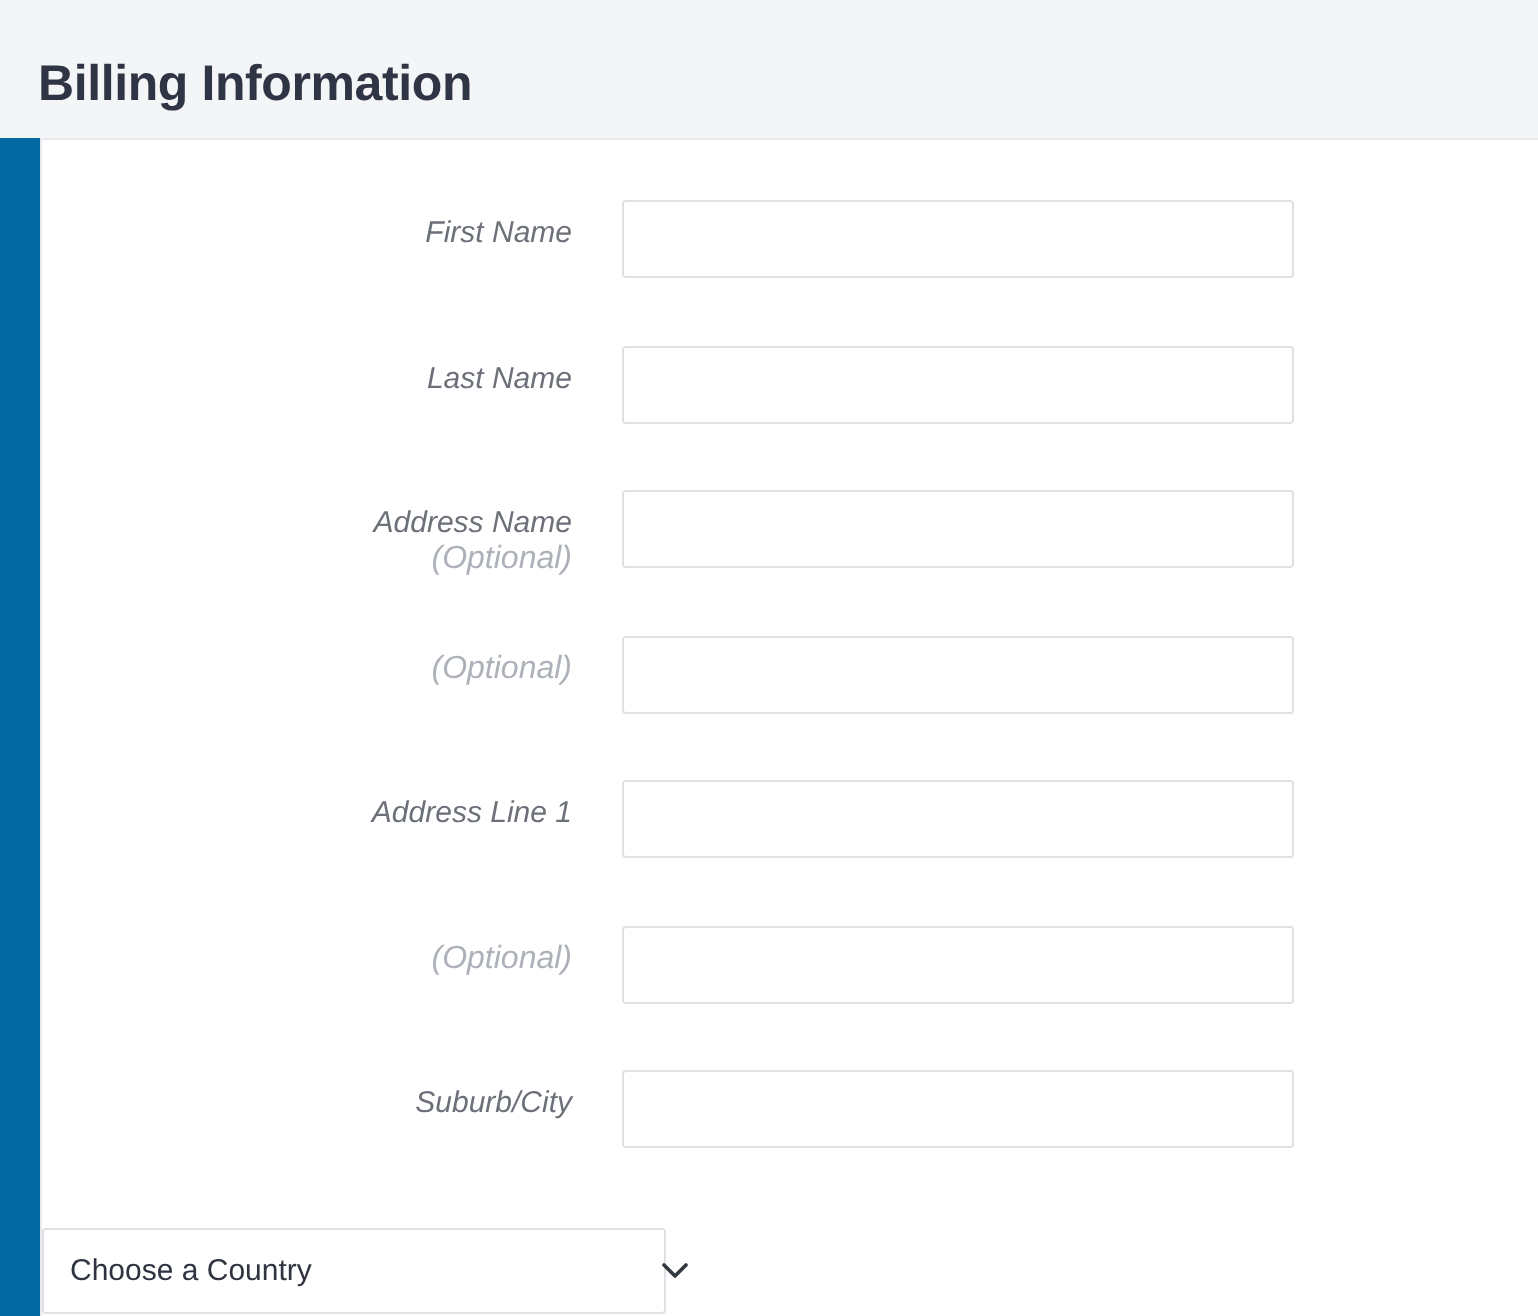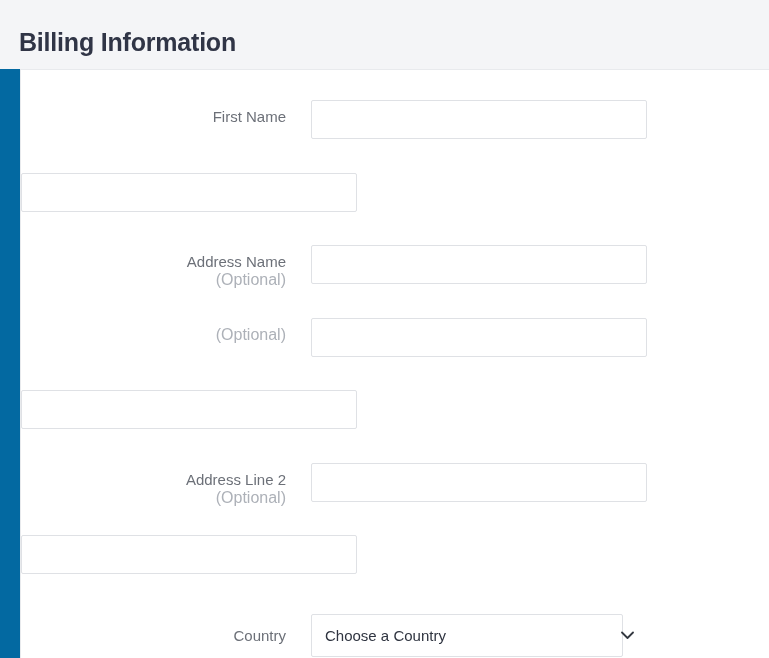--- a/index.html
+++ b/index.html
@@ -73,20 +73,21 @@
     align-items: flex-start;
     height: 72.5px;
   }
 
   .label-col {
     width: 290px;
     padding-right: 25px;
     box-sizing: border-box;
     text-align: right;
     padding-top: 38px;
+    font-style: italic;
   }
   .row-select .label-col {
     padding-top: 49px;
   }
 
   .field-label {
     display: block;
     font-size: 15px;
     color: #6c7078;
     line-height: 18px;
@@ -178,20 +179,23 @@
       <div class="form-row">
         <div class="label-col">
           <span class="field-label">First Name</span>
         </div>
         <div class="input-col">
           <input class="text-input" type="text" placeholder="" style="">
         </div>
       </div>
 
       <div class="form-row">
+        <div class="label-col">
+          <span class="field-label">Last Name</span>
+        </div>
         <div class="input-col">
           <input class="text-input" type="text" placeholder="" style="">
         </div>
       </div>
 
       <div class="form-row">
         <div class="label-col">
           <span class="field-label">Address Name</span>
           <span class="field-optional">(Optional)</span>
         </div>
@@ -203,45 +207,47 @@
       <div class="form-row">
         <div class="label-col">
           <span class="field-optional">(Optional)</span>
         </div>
         <div class="input-col">
           <input class="text-input" type="text" placeholder="" style="">
         </div>
       </div>
 
       <div class="form-row">
-        <div class="input-col">
-          <input class="text-input" type="text" placeholder="" style="">
-        </div>
-      </div>
-
-      <div class="form-row">
-        <div class="label-col">
-          <span class="field-label">Address Line 2</span>
+        <div class="label-col">
+          <span class="field-label">Address Line 1</span>
+        </div>
+        <div class="input-col">
+          <input class="text-input" type="text" placeholder="" style="">
+        </div>
+      </div>
+
+      <div class="form-row">
+        <div class="label-col">
           <span class="field-optional">(Optional)</span>
         </div>
         <div class="input-col">
           <input class="text-input" type="text" placeholder="" style="">
         </div>
       </div>
 
       <div class="form-row">
+        <div class="label-col">
+          <span class="field-label">Suburb/City</span>
+        </div>
         <div class="input-col">
           <input class="text-input" type="text" placeholder="" style="">
         </div>
       </div>
 
       <div class="form-row row-select">
-        <div class="label-col">
-          <span class="field-label">Country</span>
-        </div>
         <div class="input-col">
           <div class="select-wrap">
             <select class="select-input">
               <option>Choose a Country</option>
             </select>
             <span class="select-chevron">
               <svg width="13" height="9" viewBox="0 0 13 9" xmlns="http://www.w3.org/2000/svg">
                 <path d="M1 1.5 L6.5 7 L12 1.5" fill="none" stroke="#333840" stroke-width="1.8" stroke-linecap="round" stroke-linejoin="round"></path>
               </svg>
             </span>

